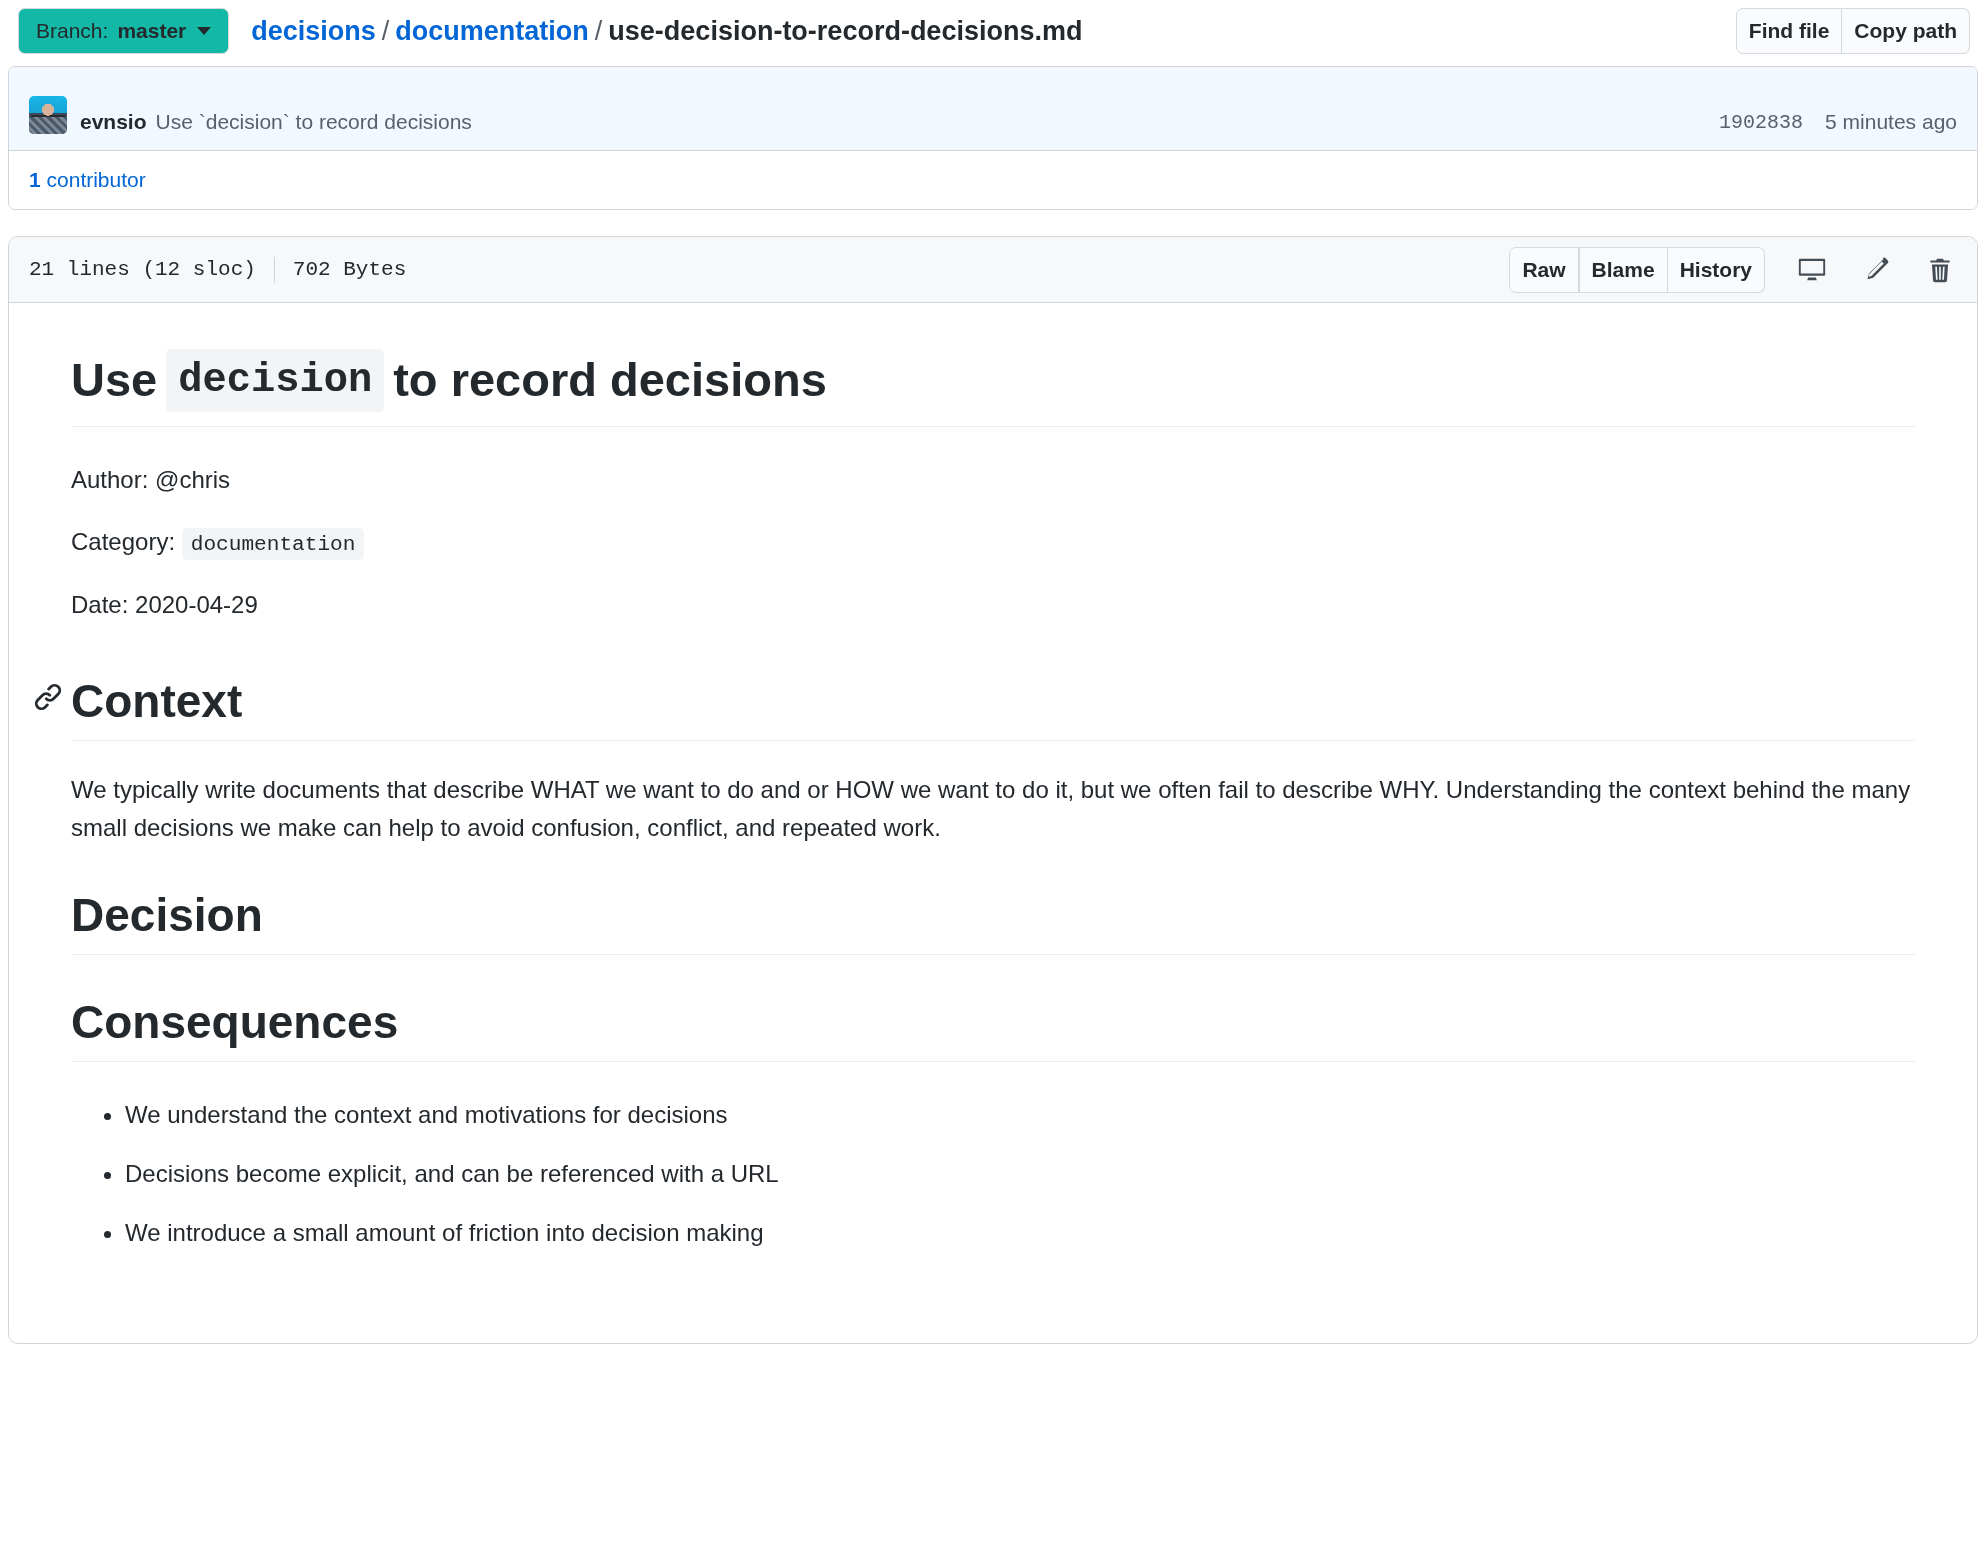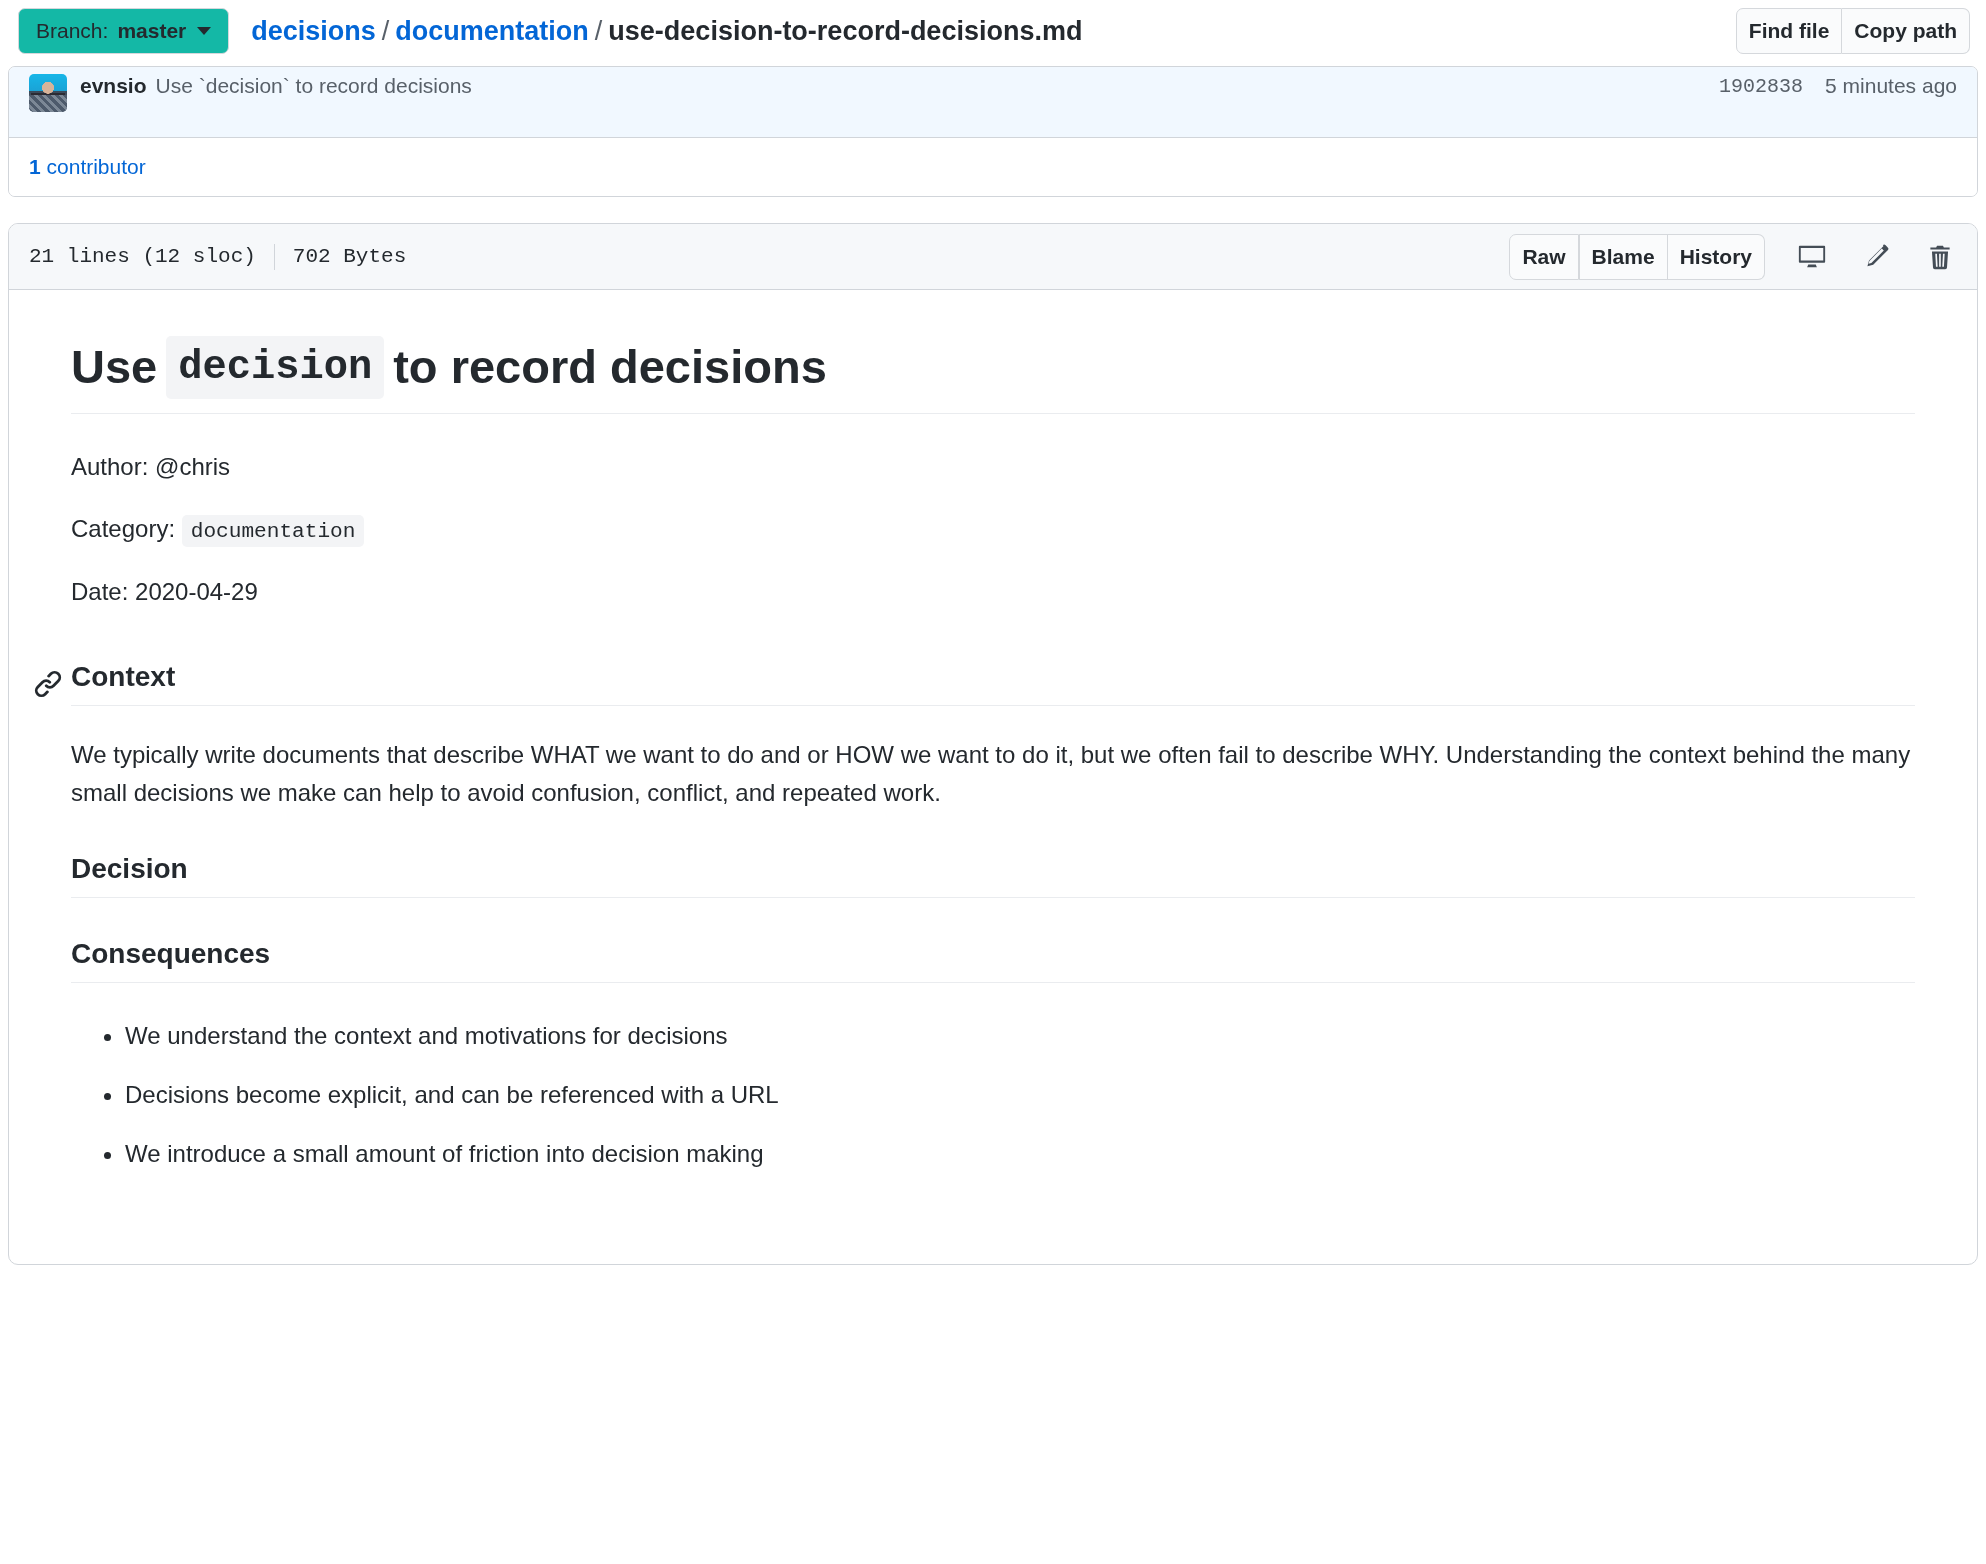--- a/index.html
+++ b/index.html
@@ -75,25 +75,25 @@
 
   
   .commit-box {
     border: 1px solid #d1d5da;
     border-radius: 7px;
     overflow: hidden;
     margin-top: 4px;
   }
   .commit-row {
     display: flex;
-    align-items: flex-start;
+    align-items: flex-end;
     background: #f1f8ff;
-    padding: 7px 20px;
+    padding: 16px 20px;
     border-bottom: 1px solid #d1d5da;
-    height: 71px;
+    height: 84px;
   }
   .avatar {
     width: 38px; height: 38px;
     border-radius: 5px;
     flex: none;
     margin-right: 13px;
     background:
       radial-gradient(circle at 50% 36%, #d8b49a 0 19%, transparent 20%),
       linear-gradient(#2b2b33 0 0) no-repeat 50% 78% / 34px 14px,
       linear-gradient(180deg, #17b6e8 0%, #1aa3d6 45%, #3b4a5a 46%, #5a6878 100%);
@@ -171,21 +171,21 @@
   .md-h1 code {
     font-family: "Liberation Mono", monospace;
     font-size: 0.86em;
     background: #f3f4f6;
     border-radius: 5px;
     padding: 6px 12px;
     margin: 0 9px;
   }
 
   .md-h2 {
-    font-size: 28px;
+    font-size: 46px;
     font-weight: 700;
     color: #24292e;
     padding-bottom: 12px;
     border-bottom: 1px solid #eaecef;
     margin: 40px 0 0 0;
     position: relative;
   }
   .md-h2.anchored { margin-top: 50px; }
   .anchor-icon {
     position: absolute;

